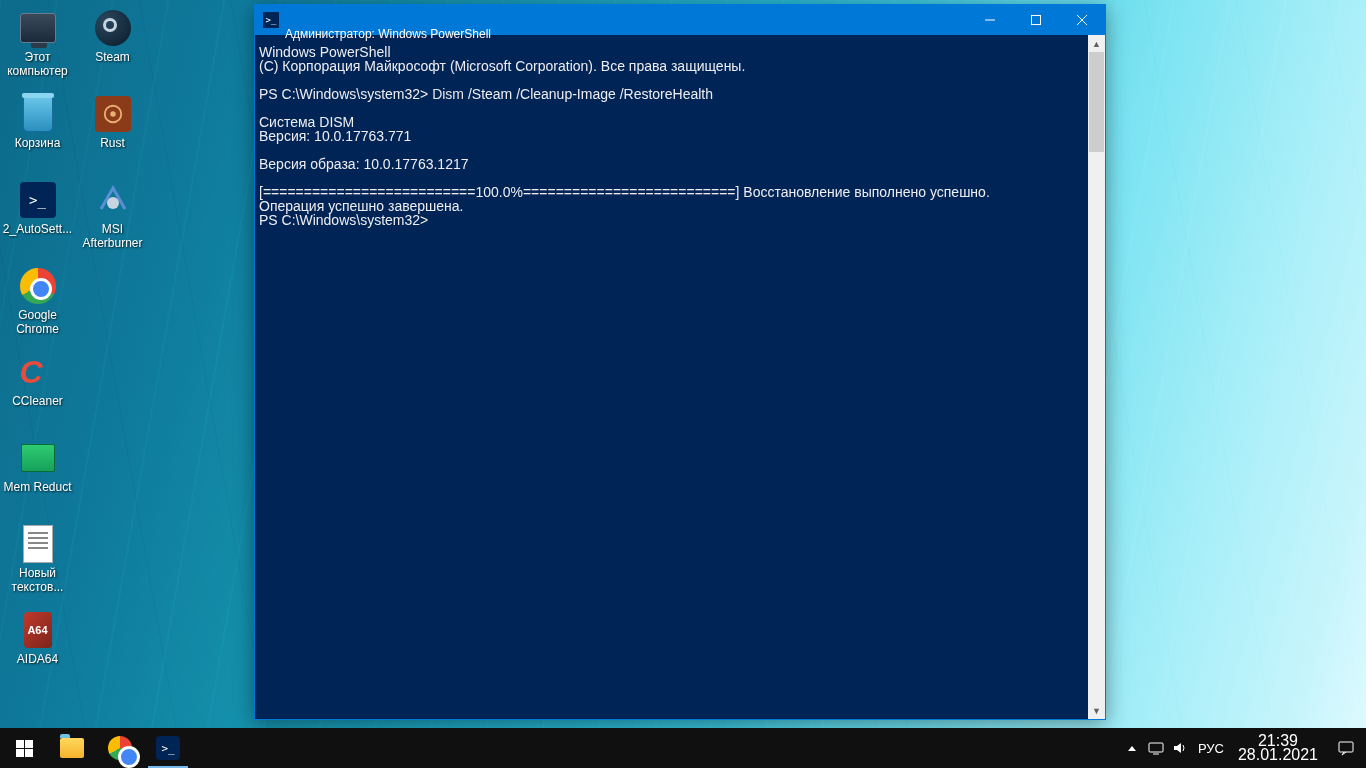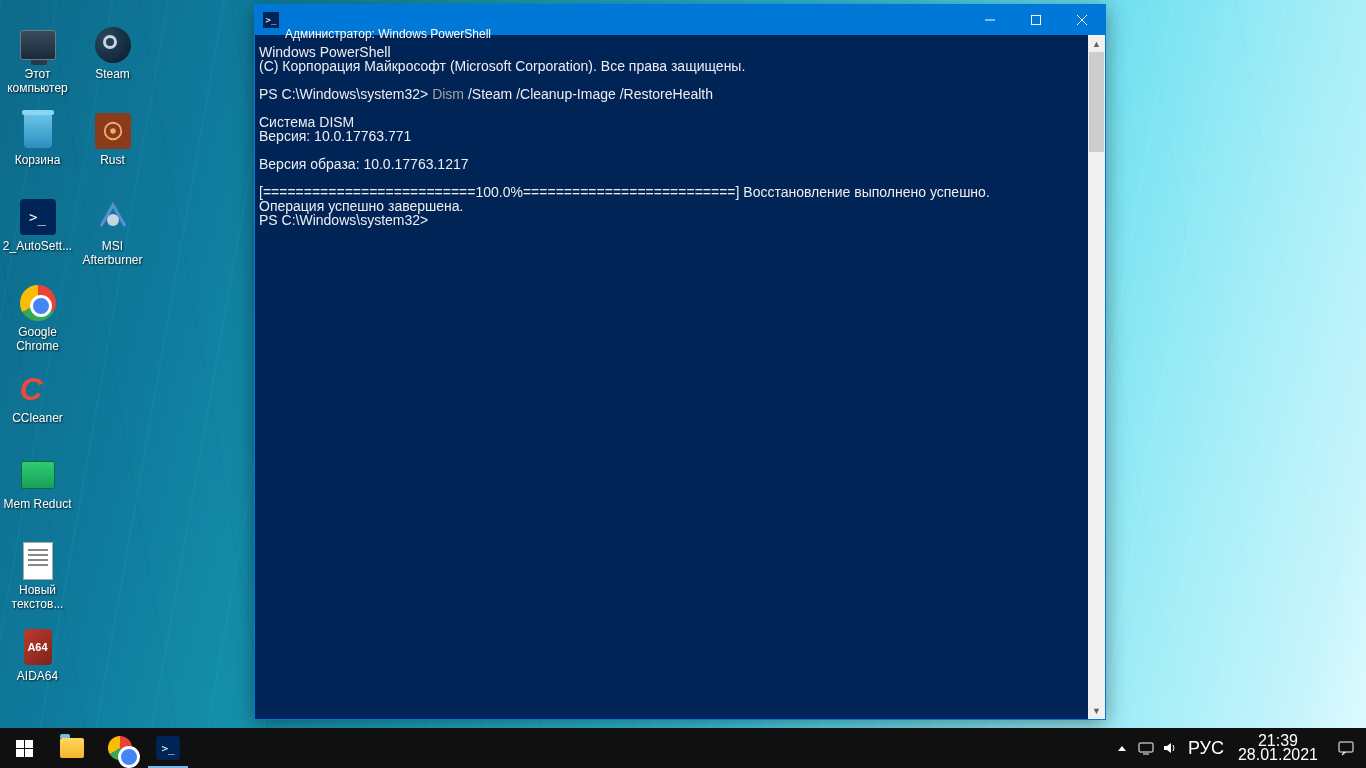--- a/index.html
+++ b/index.html
@@ -15,21 +15,21 @@
 }
 .desktop::after {
   content:""; position:absolute; inset:0;
   background:
     repeating-linear-gradient(100deg, rgba(255,255,255,0.08) 0 2px, transparent 2px 55px),
     repeating-linear-gradient(80deg, rgba(0,30,50,0.12) 0 1px, transparent 1px 90px);
   mix-blend-mode: overlay; opacity:.6;
 }
 
 
-.desktop-icons { position: absolute; top: 19px; left: 0; display: flex; }
+.desktop-icons { position: absolute; top: 2px; left: 0; display: flex; }
 .icon-col { display: flex; flex-direction: column; width: 75px; }
 .d-icon { width: 75px; height: 86px; display:flex; flex-direction:column; align-items:center; justify-content:flex-start; padding-top:6px; cursor:default; }
 .d-icon .glyph { width:40px; height:40px; display:flex; align-items:center; justify-content:center; }
 .d-icon .label { color:#fff; font-size:12px; text-align:center; line-height:14px; text-shadow:1px 1px 2px rgba(0,0,0,.8); margin-top:2px; max-width:72px; word-wrap:break-word; }
 
 
 .glyph-pc { background:linear-gradient(#3a4a5a,#1a2a3a); width:36px; height:30px; border-radius:3px; border:1px solid #6a7a8a; position:relative; }
 .glyph-pc::after{content:"";position:absolute;bottom:-6px;left:10px;width:16px;height:5px;background:#2a3a4a;border-radius:0 0 2px 2px;}
 .glyph-bin { width:30px; height:36px; background:linear-gradient(#6ac5e8,#2a8fbf); border-radius:3px 3px 5px 5px; border:1px solid #1a6a9a; position:relative; }
 .glyph-bin::before{content:"";position:absolute;top:-4px;left:-2px;right:-2px;height:5px;background:#8ad5f0;border-radius:2px;}
@@ -57,38 +57,38 @@
 .titlebar { height:30px; background:#0078d7; display:flex; align-items:center; color:#fff; font-size:12px; }
 .titlebar .ticon { width:16px; height:16px; margin:0 6px 0 8px; background:#012456; display:flex;align-items:center;justify-content:center;font-size:9px;font-family:Consolas,monospace;color:#fff; }
 .titlebar .title { flex:1;margin-top:28px; }
 .winbtns { display:flex; height:100%; }
 .winbtn { width:46px; display:flex; align-items:center; justify-content:center; color:#fff; }
 .term {
   flex:1; padding:10px 4px; font-family:Consolas,'Courier New',monospace;
   font-size:14px; line-height:14px; color:#eeedf0; overflow:hidden; position:relative;
 }
 .term .line { white-space:pre; }
-.cmd-yellow { color:#a3a3a3; }
+.cmd-yellow { color:#e5e5e5; }
 .scrollbar { position:absolute; right:0; top:30px; bottom:0; width:17px; background:#f0f0f0; }
 .scroll-thumb { position:absolute; top:17px; left:1px; right:1px; height:100px; background:#cdcdcd; }
 .scroll-arrow { position:absolute; left:0; right:0; height:17px; display:flex;align-items:center;justify-content:center; color:#606060; font-size:9px; }
 .scroll-arrow.up{top:0;} .scroll-arrow.down{bottom:0;}
 
 
 .taskbar { position:absolute; bottom:0; left:0; right:0; height:40px; background:#101010; display:flex; align-items:stretch; }
 .tb-left { display:flex; }
 .tb-btn { width:48px; display:flex; align-items:center; justify-content:center; position:relative; }
 .tb-btn.active::after{content:"";position:absolute;bottom:0;left:4px;right:4px;height:2px;background:#76b9ed;}
 .tb-start svg{width:17px;height:17px;}
 .tb-explorer { width:48px;display:flex;align-items:center;justify-content:center; }
 .glyph-folder{width:24px;height:20px;background:linear-gradient(#ffd75e,#f7b42c);border-radius:2px;position:relative;}
 .glyph-folder::before{content:"";position:absolute;top:-4px;left:0;width:10px;height:4px;background:#6EC1E4;border-radius:2px 2px 0 0;}
 .tb-right { margin-left:auto; display:flex; align-items:center; color:#fff; font-size:12px; }
 .tray-icon { width:24px; display:flex; align-items:center; justify-content:center; font-size:14px; height:100%; }
-.tb-lang { padding:0 6px; font-size:18px; display:flex;align-items:center; }
+.tb-lang { padding:0 6px; font-size:13px; display:flex;align-items:center; }
 .tb-clock { padding:0 8px; text-align:center; font-size:16px; line-height:14px; display:flex;flex-direction:column;justify-content:center; }
 .tb-notif { width:40px; display:flex;align-items:center;justify-content:center; }
 .chevron-up { width:0;height:0;border-left:4px solid transparent;border-right:4px solid transparent;border-bottom:5px solid #fff; }
 </style>
 </head>
 <body>
 
 <div class="desktop"></div>
 
 <div class="desktop-icons">

